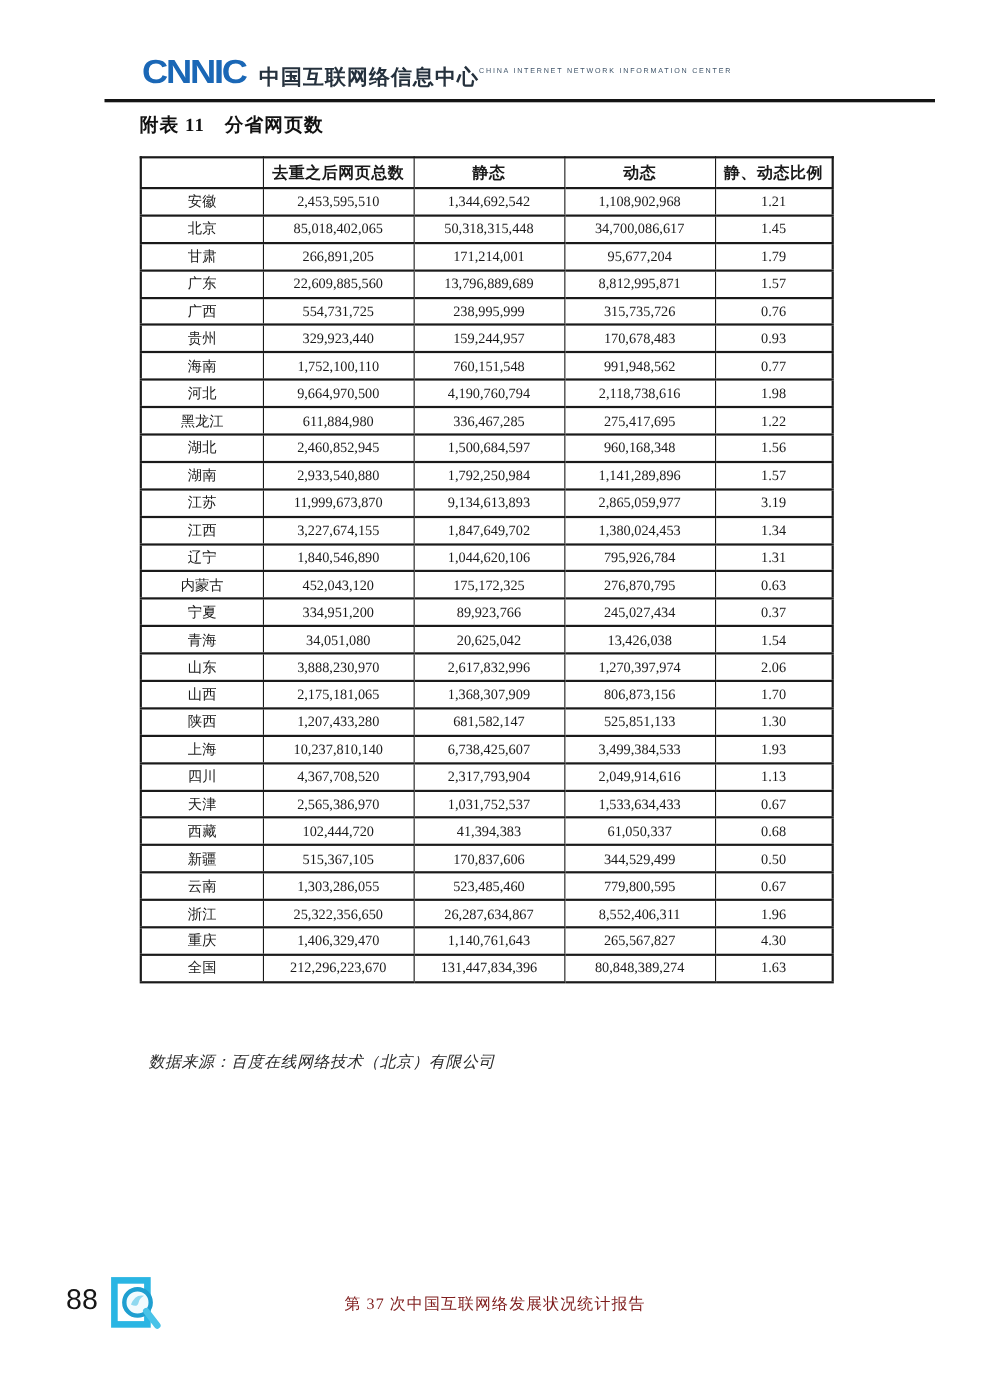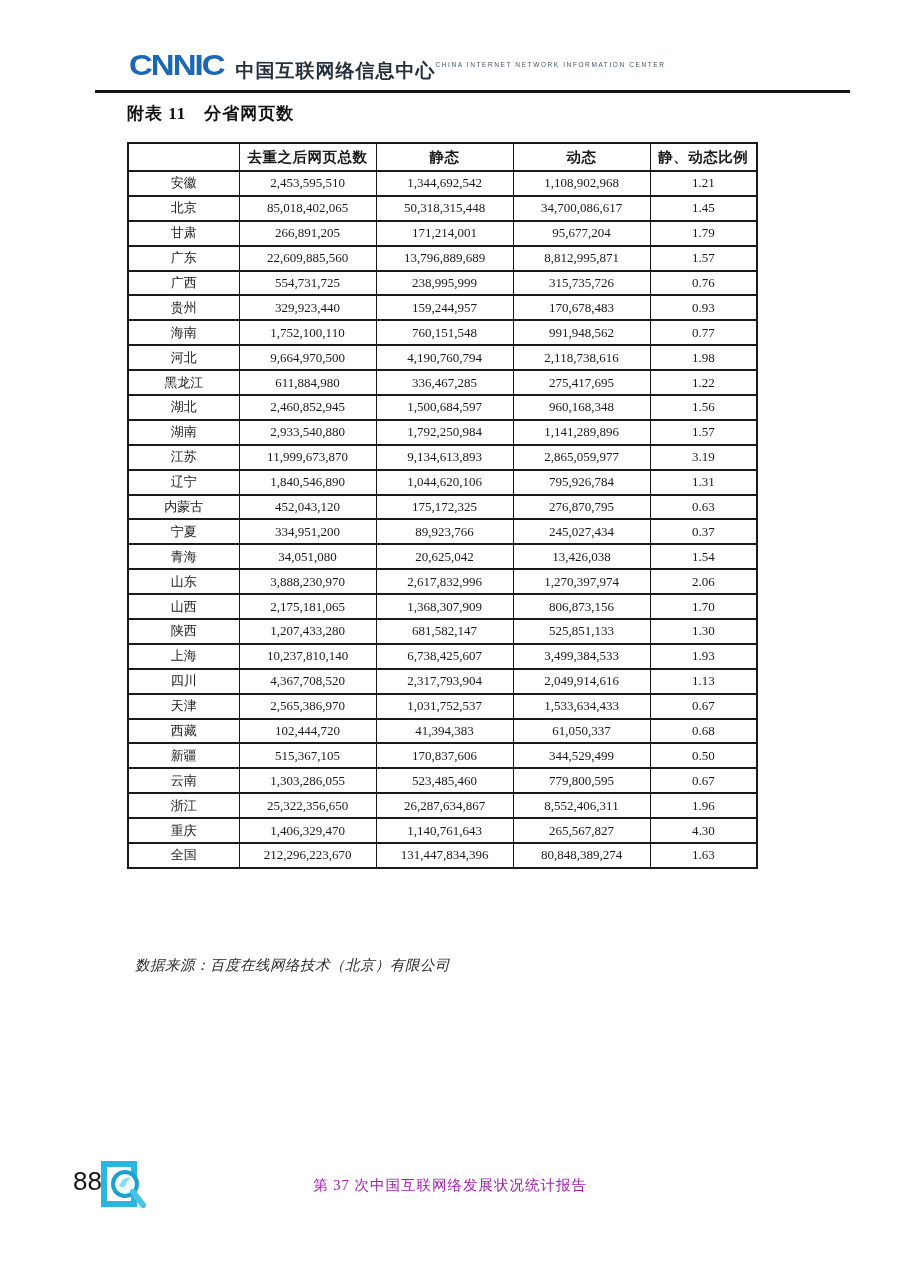--- a/index.html
+++ b/index.html
@@ -69,28 +69,28 @@
   
   .source{
     position:absolute;left:135px;top:944px;
     font-size:14.5px;font-style:italic;color:#2a2a2a;
     letter-spacing:.5px;
     margin-top:12px;
   }
 
   
   .page-num{
-    position:absolute;left:73px;top:1166px;
+    position:absolute;left:60px;top:1166px;
     font-family:"Liberation Sans","DejaVu Sans",sans-serif;
     font-size:26px;color:#161616;
   }
   .report-logo{position:absolute;left:100px;top:1160px;}
   .footer-title{
     position:absolute;left:0;top:1176px;width:900px;
-    text-align:center;font-size:14.5px;color:#a21caf;
+    text-align:center;font-size:14.5px;color:#7f1d1d;
     letter-spacing:1px;
   }
 </style>
 </head>
 <body>
 
 <div class="page">
 
   <div class="hdr">
     <div class="logo-row">
@@ -216,20 +216,27 @@
 
 
         <tr>
           <td>江苏</td>
           <td>11,999,673,870</td>
           <td>9,134,613,893</td>
           <td>2,865,059,977</td>
           <td>3.19</td>
         </tr>
 
+        <tr>
+          <td>江西</td>
+          <td>3,227,674,155</td>
+          <td>1,847,649,702</td>
+          <td>1,380,024,453</td>
+          <td>1.34</td>
+        </tr>
 
         <tr>
           <td>辽宁</td>
           <td>1,840,546,890</td>
           <td>1,044,620,106</td>
           <td>795,926,784</td>
           <td>1.31</td>
         </tr>
 
         <tr>

